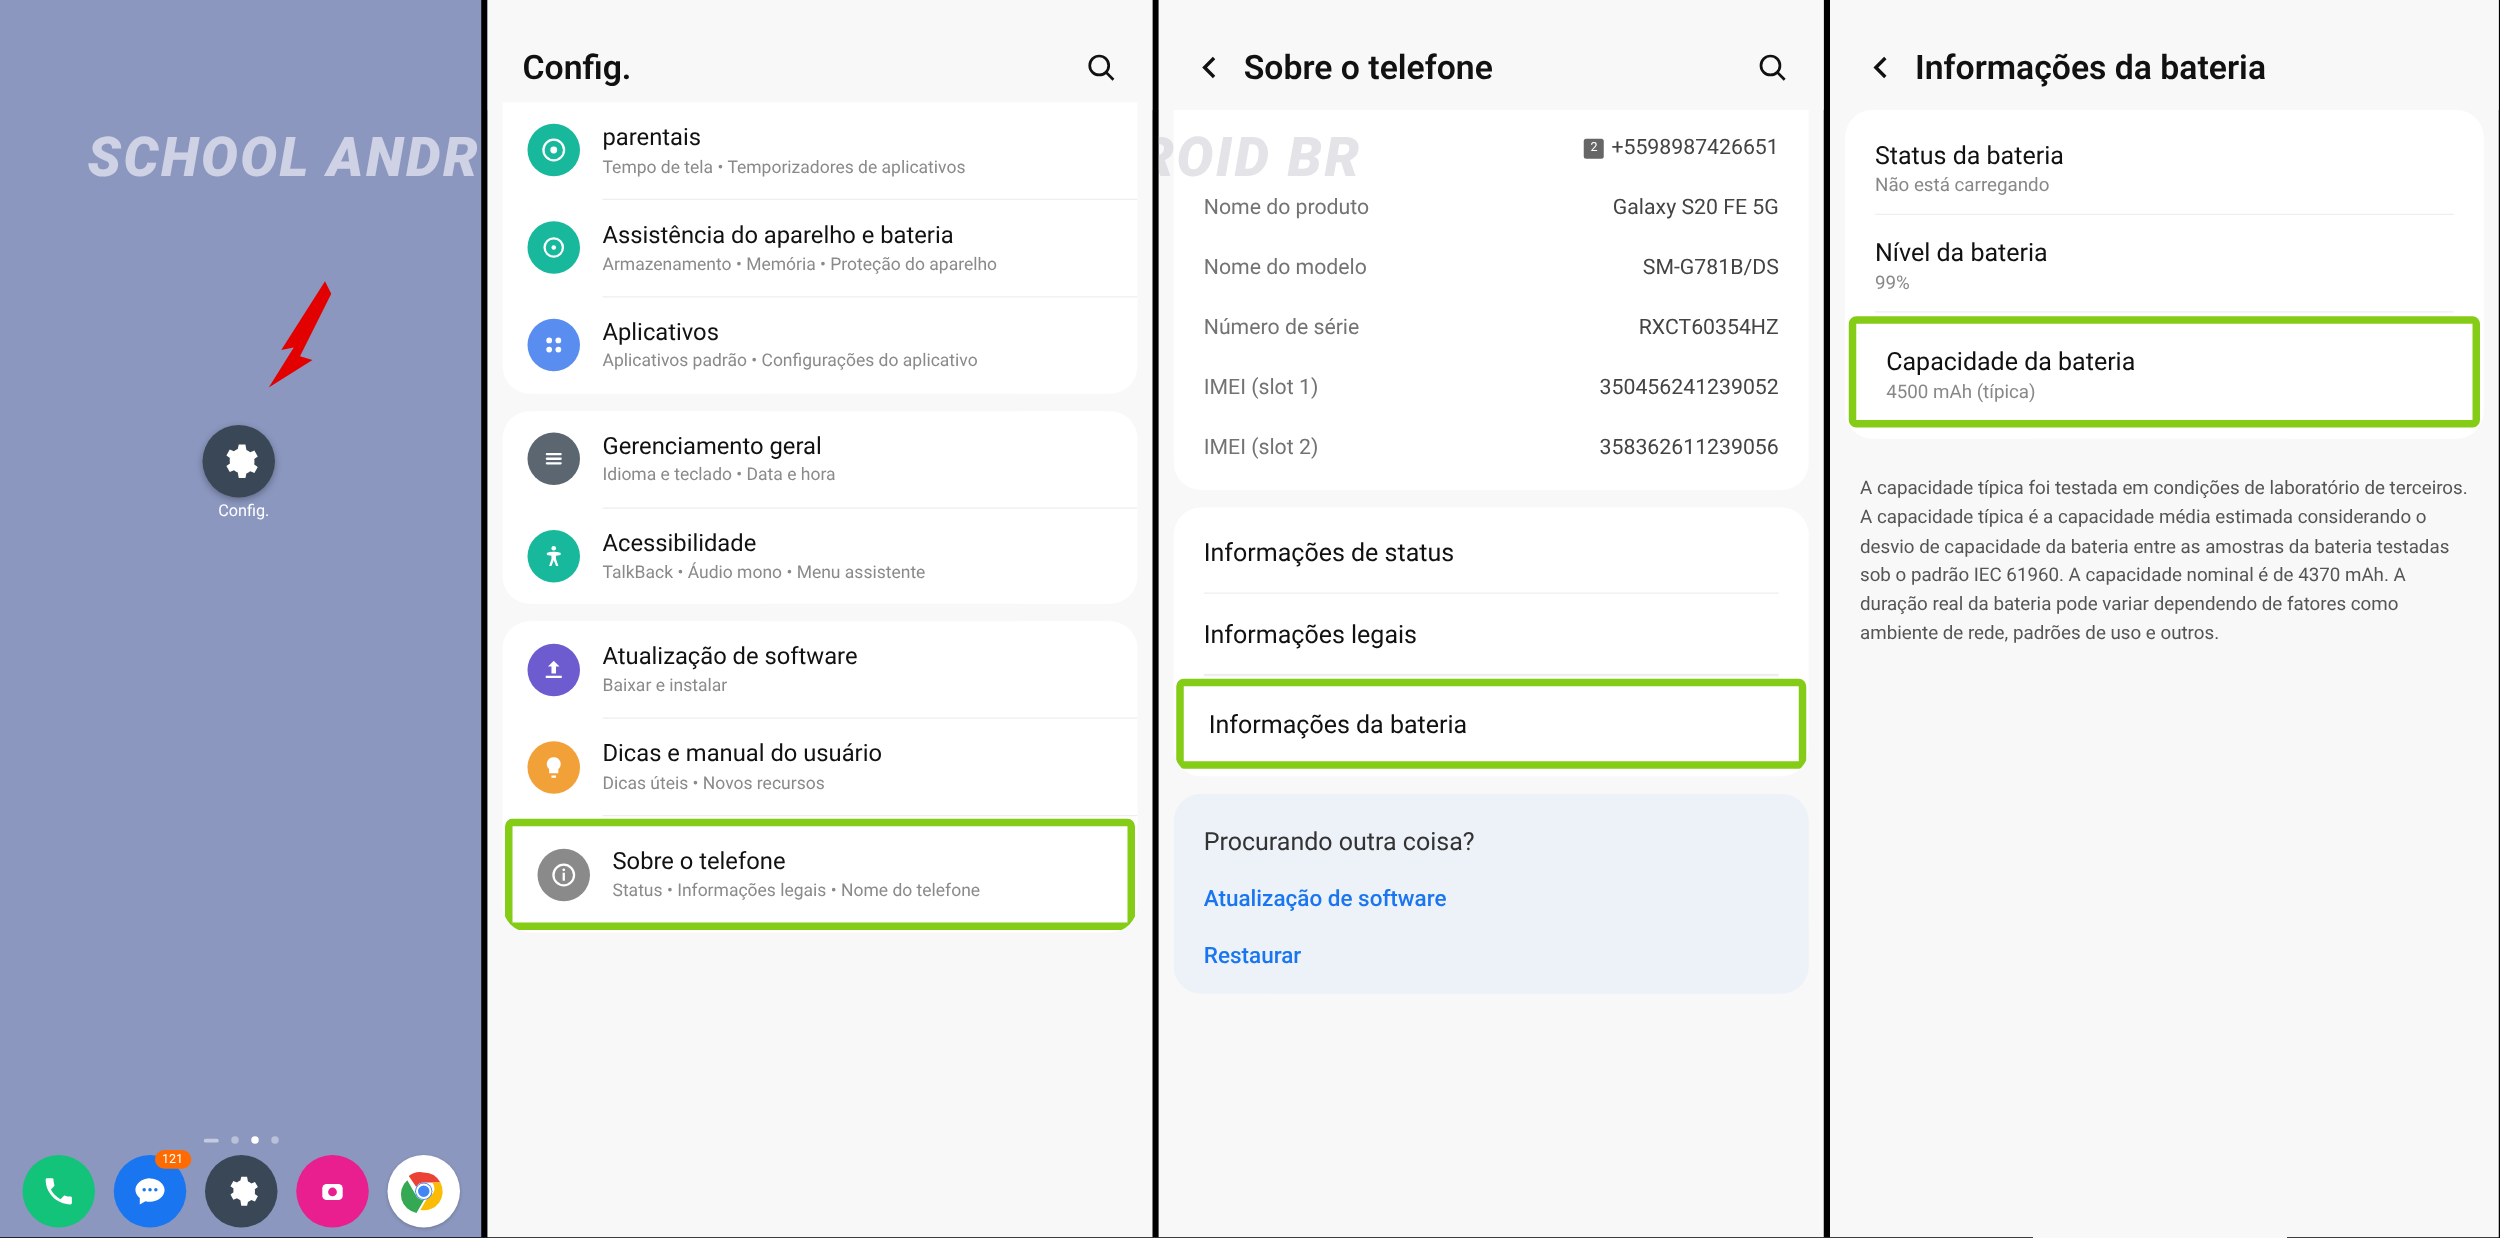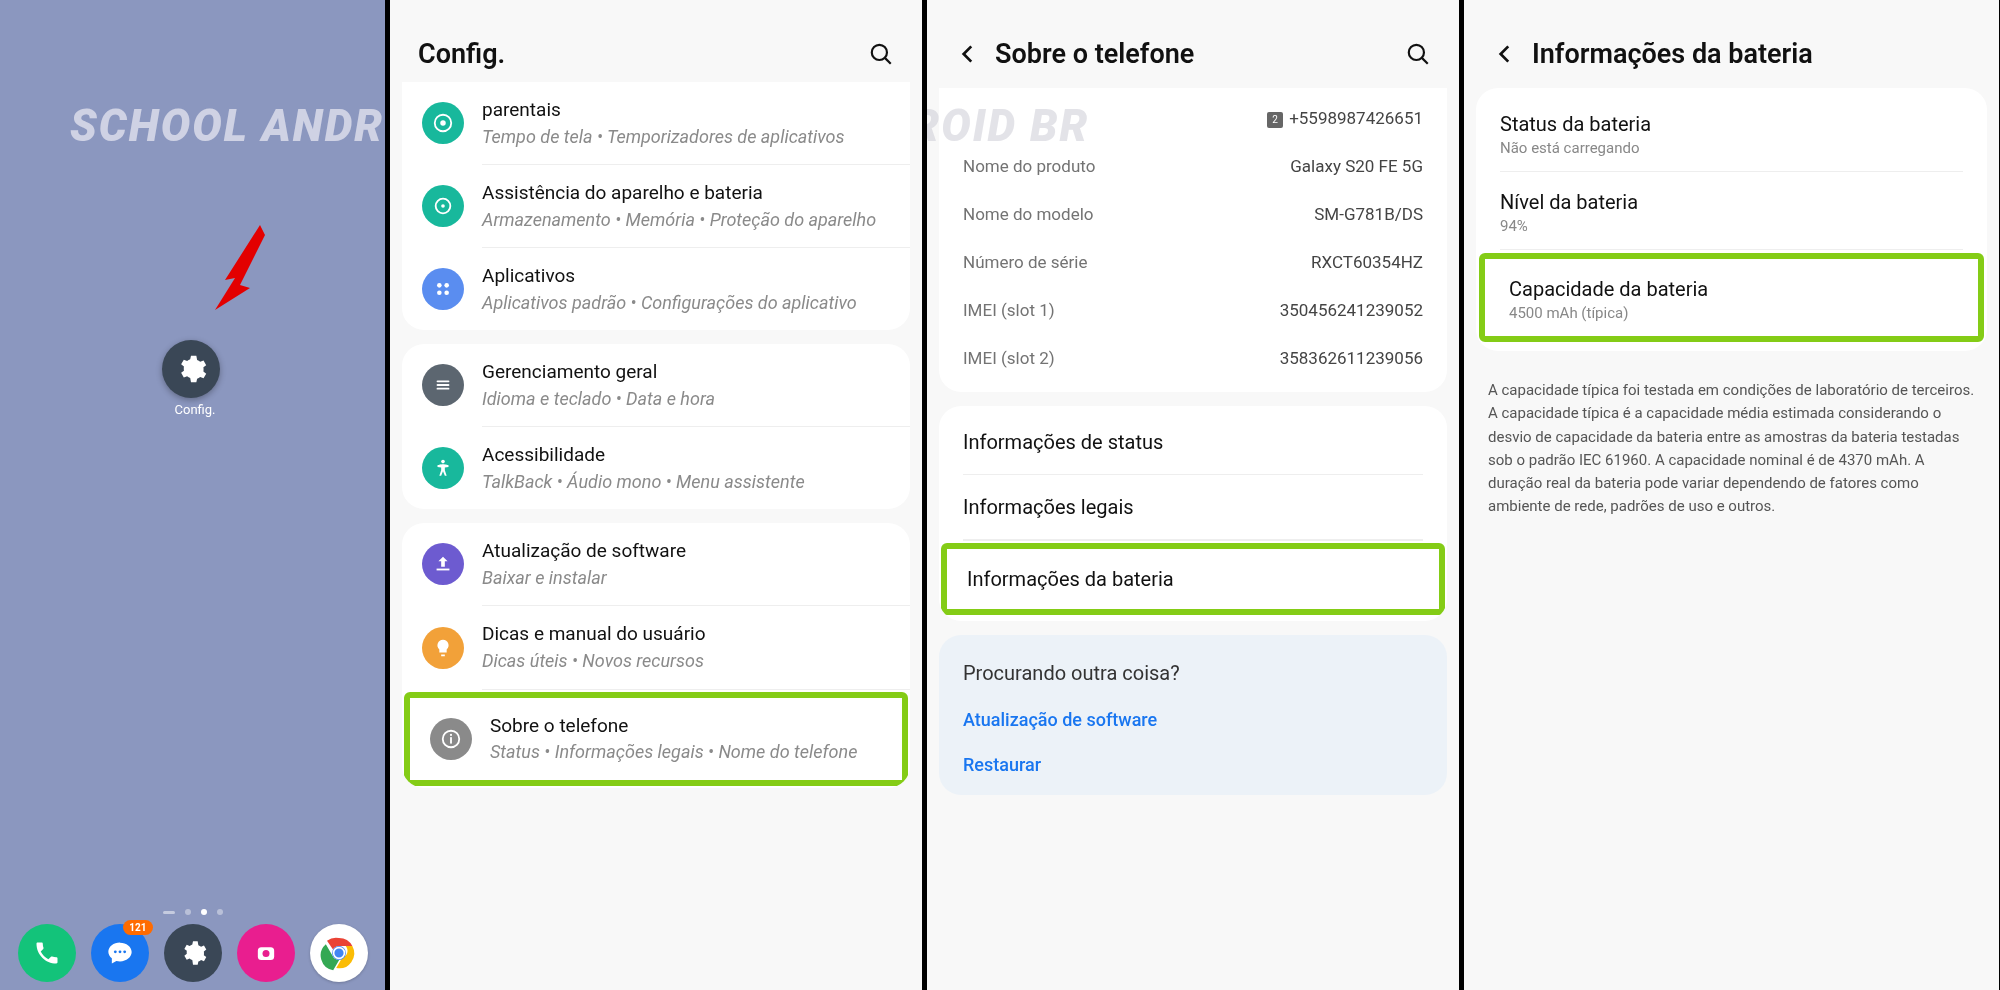--- a/index.html
+++ b/index.html
@@ -17,21 +17,21 @@
   .page-dots .dash { width: 12px; height: 3px; background: rgba(255,255,255,0.5); border-radius: 2px; }
   .page-dots .dot { width: 6px; height: 6px; border-radius: 50%; background: rgba(255,255,255,0.4); }
   .page-dots .dot.active { background: #fff; }
   .dock { position: absolute; bottom: 8px; left: 0; width: 100%; display: flex; justify-content: space-around; padding: 0 10px; }
   .dock-icon { width: 58px; height: 58px; border-radius: 50%; display: flex; align-items: center; justify-content: center; position: relative; }
   .dock-phone { background: #13c37a; }
   .dock-msg { background: #1976f0; }
   .dock-set { background: #3a4756; }
   .dock-cam { background: #e91e8f; }
   .dock-chrome { background: #fff; box-shadow: 0 1px 3px rgba(0,0,0,0.2); }
-  .badge { position: absolute; top: -4px; right: -4px; background: #ff6b00; color: #fff; font-size: 10px; padding: 2px 6px; border-radius: 10px; font-weight: 700; }
+  .badge { position: absolute; top: -4px; right: -4px; background: #ff6b00; color: #fff; font-size: 10px; padding: 2px 6px; border-radius: 10px; font-weight: 400; }
   
   
   .panel-2, .panel-3, .panel-4 { width: 537px; flex-shrink: 0; background: #f8f8f8; }
   .panel-4 { width: 535px; border-right: none; }
   .header { display: flex; align-items: center; padding: 38px 28px 18px 28px; background: #f8f8f8; }
   .header-back { width: 26px; height: 26px; margin-right: 14px; cursor: pointer; }
   .header-title { font-size: 27px; font-weight: 600; color: #111; flex: 1; }
   .header-search { width: 26px; height: 26px; }
   
   .group { background: #fff; border-radius: 22px; margin: 0 12px 14px 12px; overflow: hidden; }
@@ -40,21 +40,21 @@
   .ic-parental { background: #18b89c; }
   .ic-device { background: #18b89c; }
   .ic-apps { background: #5a8df0; }
   .ic-general { background: #5c6670; }
   .ic-access { background: #18b89c; }
   .ic-update { background: #6d5bd0; }
   .ic-tips { background: #f2a139; }
   .ic-about { background: #8a8a8a; }
   .row-text { flex: 1; min-width: 0; }
   .row-title { font-size: 19px; color: #111; font-weight: 400; line-height: 1.3; }
-  .row-sub { font-size: 18px; color: #8a8a8a; margin-top: 2px; line-height: 1.3; font-style: italic; }
+  .row-sub { font-size: 14px; color: #8a8a8a; margin-top: 2px; line-height: 1.3; }
   .divider { height: 1px; background: #eee; margin-left: 80px; }
   
   .highlight-box { border: 6px solid #84cc16; border-radius: 6px; }
   
   
   .info-row { display: flex; justify-content: space-between; align-items: center; padding: 14px 24px; font-size: 17px; }
   .info-label { color: #737373; }
   .info-value { color: #444; text-align: right; }
   .simple-row { padding: 20px 24px; font-size: 20px; color: #111; }
   .looking { padding: 26px 24px 12px 24px; font-size: 20px; color: #333; background: #ecf2f8; margin: 12px 12px 0 12px; border-radius: 22px 22px 0 0; }
@@ -317,21 +317,21 @@
   </div>
 
   <div class="group" style="padding:6px 0;">
     <div class="batt-row">
       <div class="batt-title">Status da bateria</div>
       <div class="batt-sub">Não está carregando</div>
     </div>
     <div class="batt-div"></div>
     <div class="batt-row">
       <div class="batt-title">Nível da bateria</div>
-      <div class="batt-sub">94%</div>
+      <div class="batt-sub">99%</div>
     </div>
     <div class="batt-div"></div>
     <div class="batt-row highlight-box" style="margin:3px;">
       <div class="batt-title">Capacidade da bateria</div>
       <div class="batt-sub">4500 mAh (típica)</div>
     </div>
   </div>
 
   <div class="batt-desc">A capacidade típica foi testada em condições de laboratório de terceiros. A capacidade típica é a capacidade média estimada considerando o desvio de capacidade da bateria entre as amostras da bateria testadas sob o padrão IEC 61960. A capacidade nominal é de 4370 mAh. A duração real da bateria pode variar dependendo de fatores como ambiente de rede, padrões de uso e outros.</div>
 </div>

